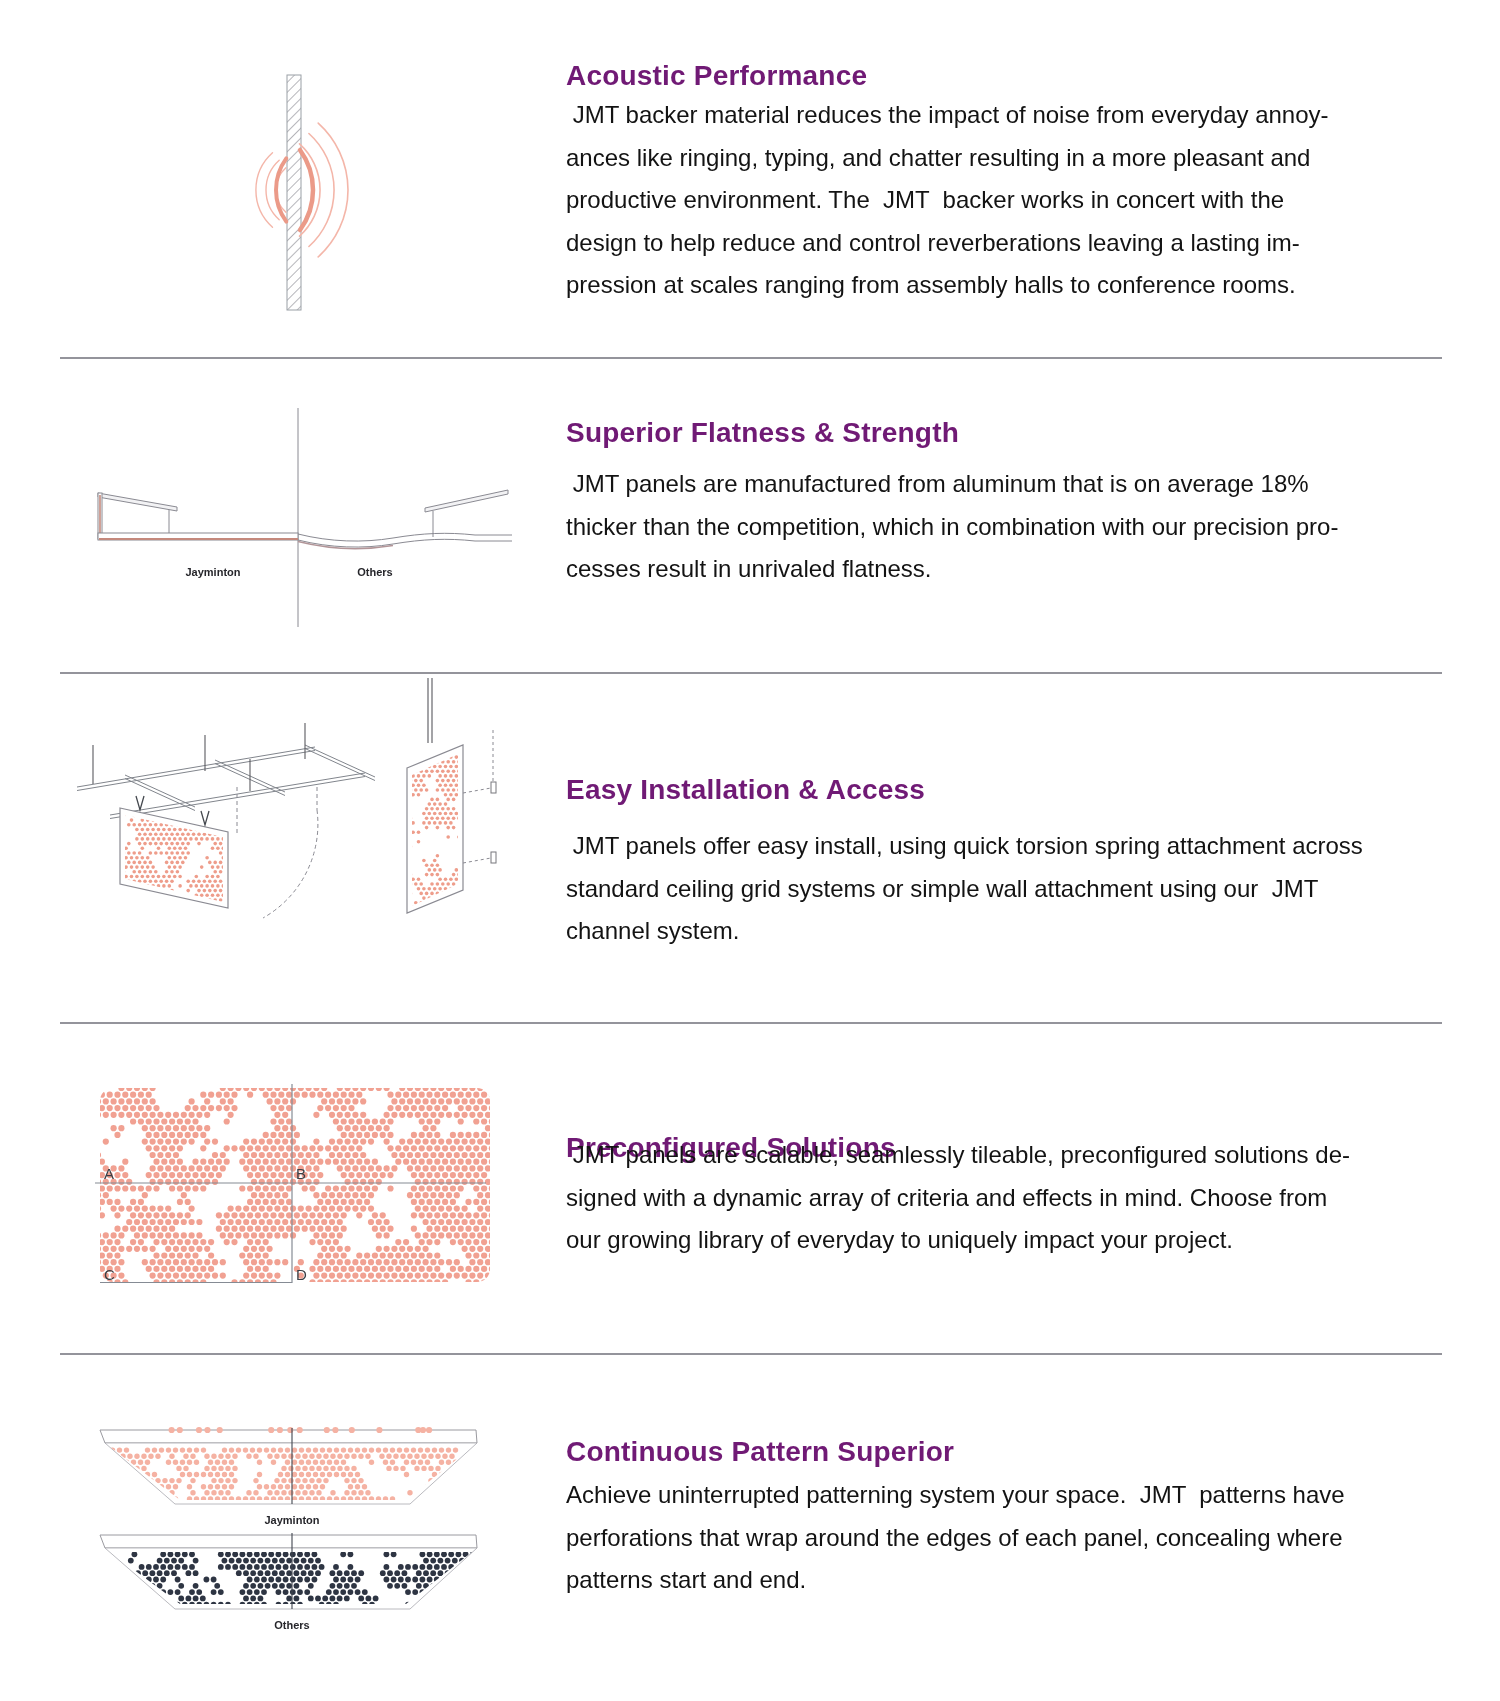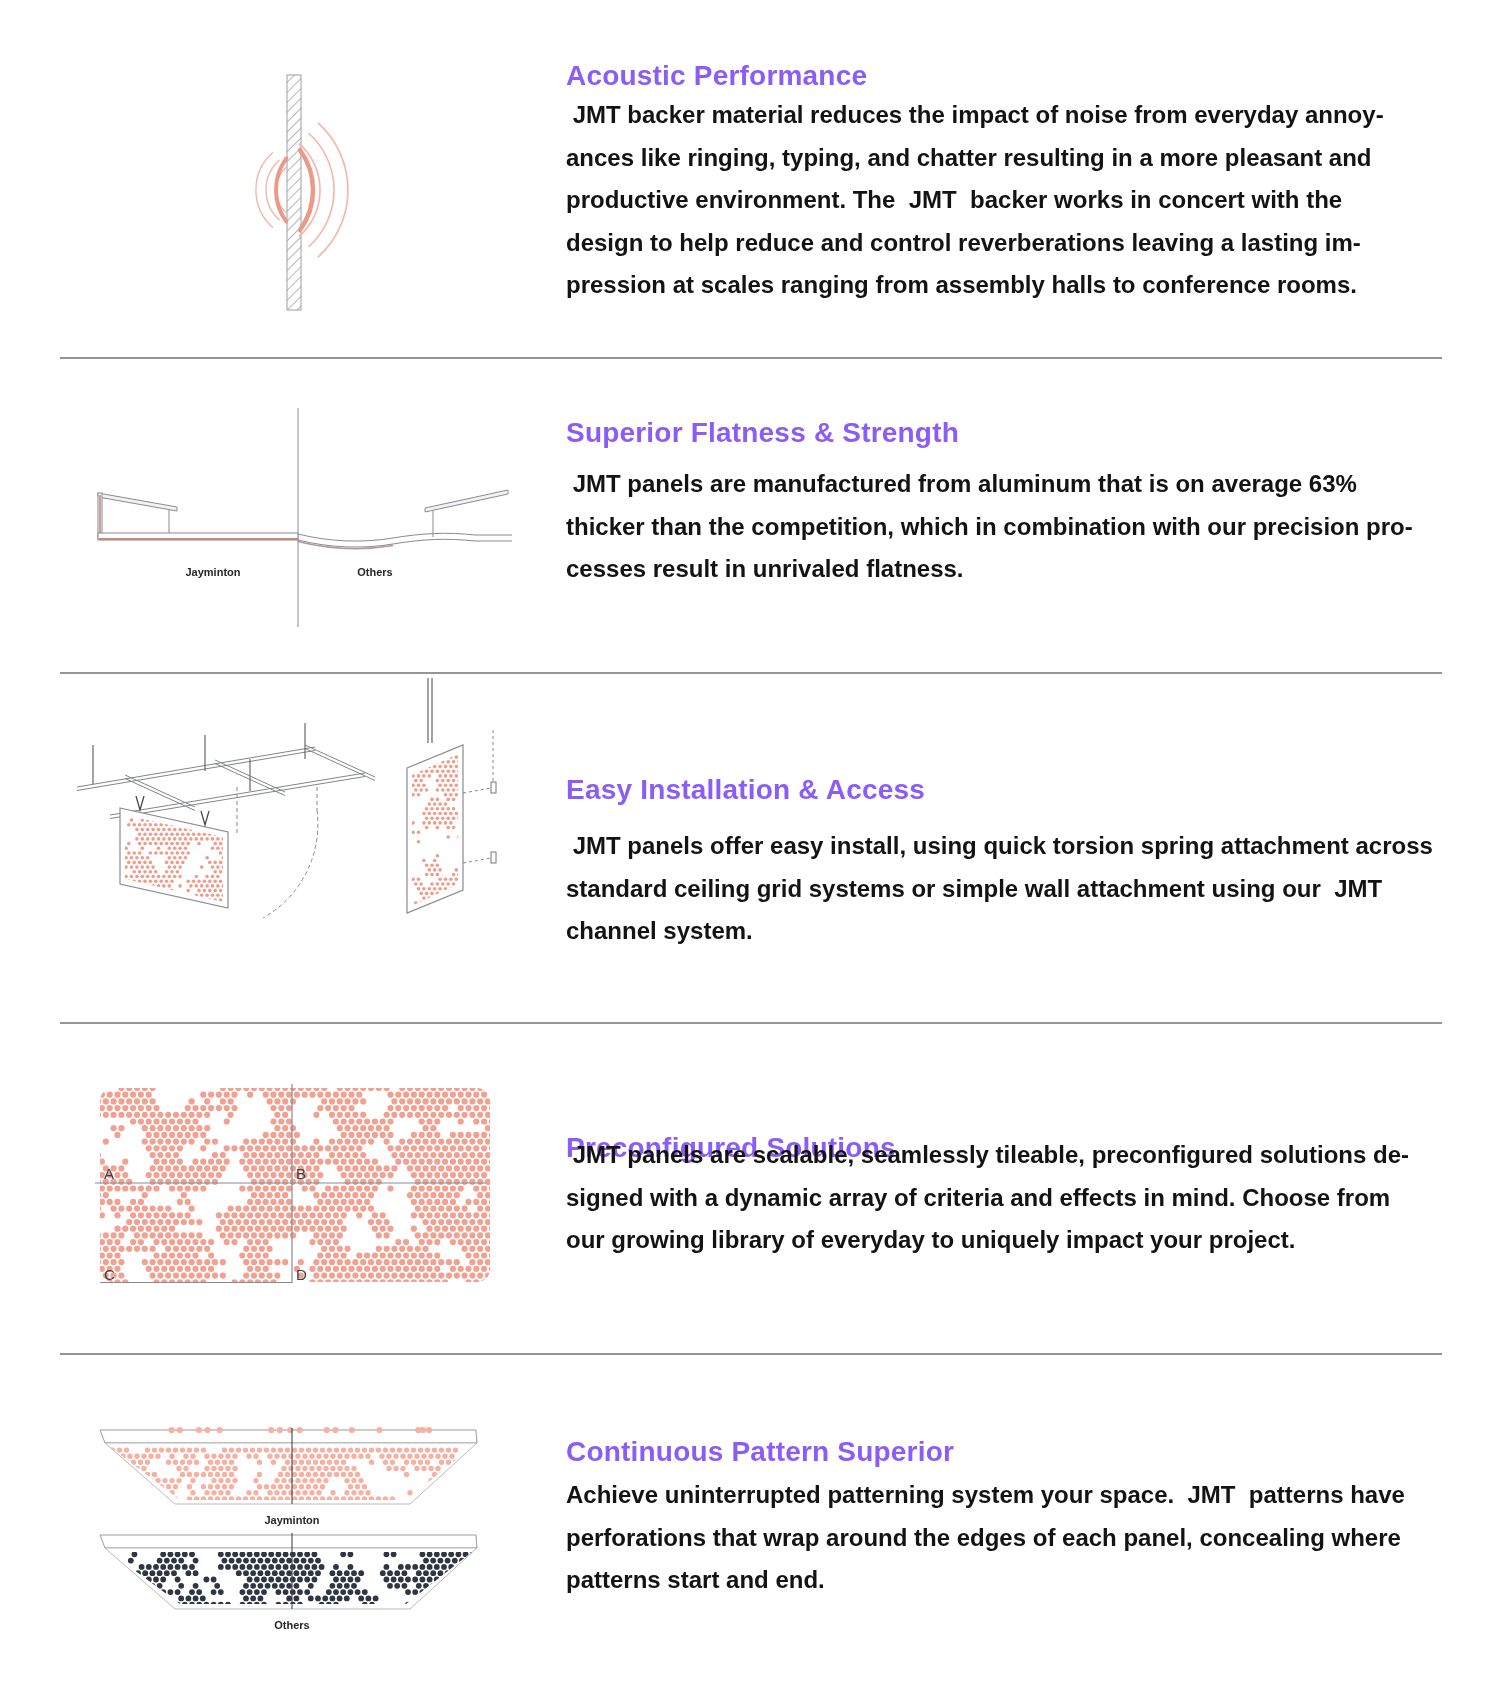--- a/index.html
+++ b/index.html
@@ -3,27 +3,27 @@
 <meta charset="utf-8">
 <style>
   html,body{margin:0;padding:0;}
   body{
     width:1500px;height:1701px;position:relative;background:#ffffff;
     font-family:"Liberation Sans",sans-serif;overflow:hidden;
   }
   .divider{position:absolute;left:60px;width:1382px;height:1.5px;background:#94949b;}
   .sec-title{
     position:absolute;left:566px;margin:0;
-    font-size:28px;font-weight:bold;color:#8b5cf6;letter-spacing:.2px;
+    font-size:28px;font-weight:bold;color:#701a75;letter-spacing:.2px;
     font-family:"Liberation Sans",sans-serif;
   }
   .sec-body{
     position:absolute;left:566px;width:880px;
     font-size:24px;line-height:42.5px;color:#131313;
-    white-space:pre-wrap;letter-spacing:0;font-weight:bold;
+    white-space:pre-wrap;letter-spacing:0;
   }
   .illus{position:absolute;}
   svg text{font-family:"Liberation Sans",sans-serif;}
   .diagram-label{font-size:11px;font-weight:bold;fill:#26262b;}
   .corner-label{font-size:15px;fill:#3a3f45;}
 </style>
 </head>
 <body>
 
 <div>
@@ -73,21 +73,21 @@
         <path d="M213,134 C245,142 278,143 308,138 C338,133 362,132 390,135 L427,135" fill="none" stroke="#8a8a92" stroke-width="1"></path>
         <path d="M213,140 C245,148 278,149 308,144 C338,139 362,138 390,141 L427,141" fill="none" stroke="#8a8a92" stroke-width="1"></path>
         <path d="M213,141.5 C245,149.5 278,150.5 308,145.5" fill="none" stroke="#b29598" stroke-width="1.5"></path>
         <polygon points="340,108 423,90 423,94 340,112" fill="#f2f2f4" stroke="#8a8a92" stroke-width="1"></polygon>
         <line x1="348" y1="111" x2="348" y2="137" stroke="#8a8a92" stroke-width="1"></line>
       </g>
       <text x="128" y="176" text-anchor="middle" class="diagram-label">Jayminton</text>
       <text x="290" y="176" text-anchor="middle" class="diagram-label">Others</text>
     </svg>
     <h2 class="sec-title" style="top:417px">Superior Flatness &amp; Strength</h2>
-    <div class="sec-body" style="top:463px"> JMT panels are manufactured from aluminum that is on average 63%
+    <div class="sec-body" style="top:463px"> JMT panels are manufactured from aluminum that is on average 18%
 thicker than the competition, which in combination with our precision pro-
 cesses result in unrivaled flatness.</div>
   </section>
 
   <div class="divider" style="top:672px"></div>
 
   <section>
     <svg class="illus" style="left:65px;top:675px" width="435" height="255" viewBox="0 0 435 255">
       <defs>
         <clipPath id="clip3a">

